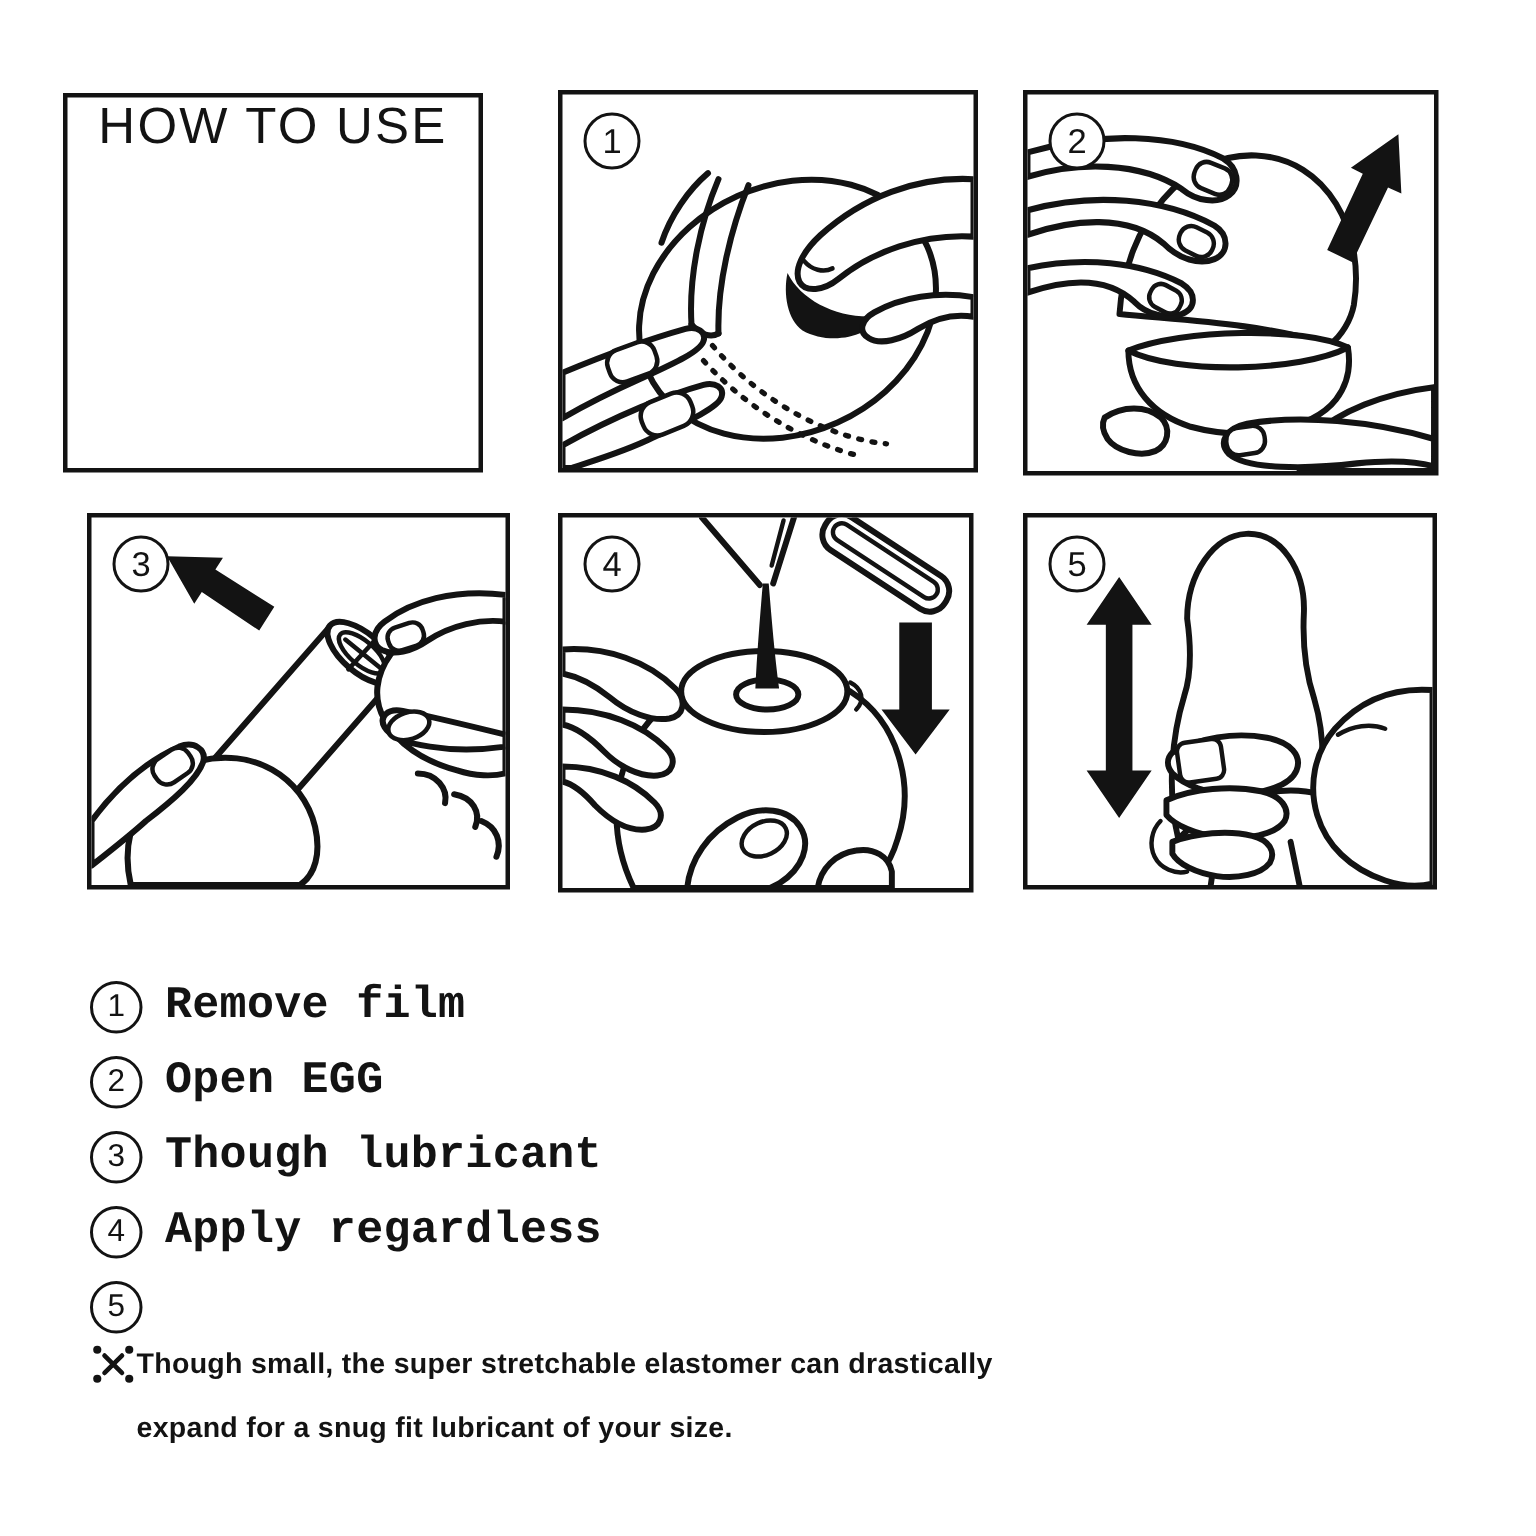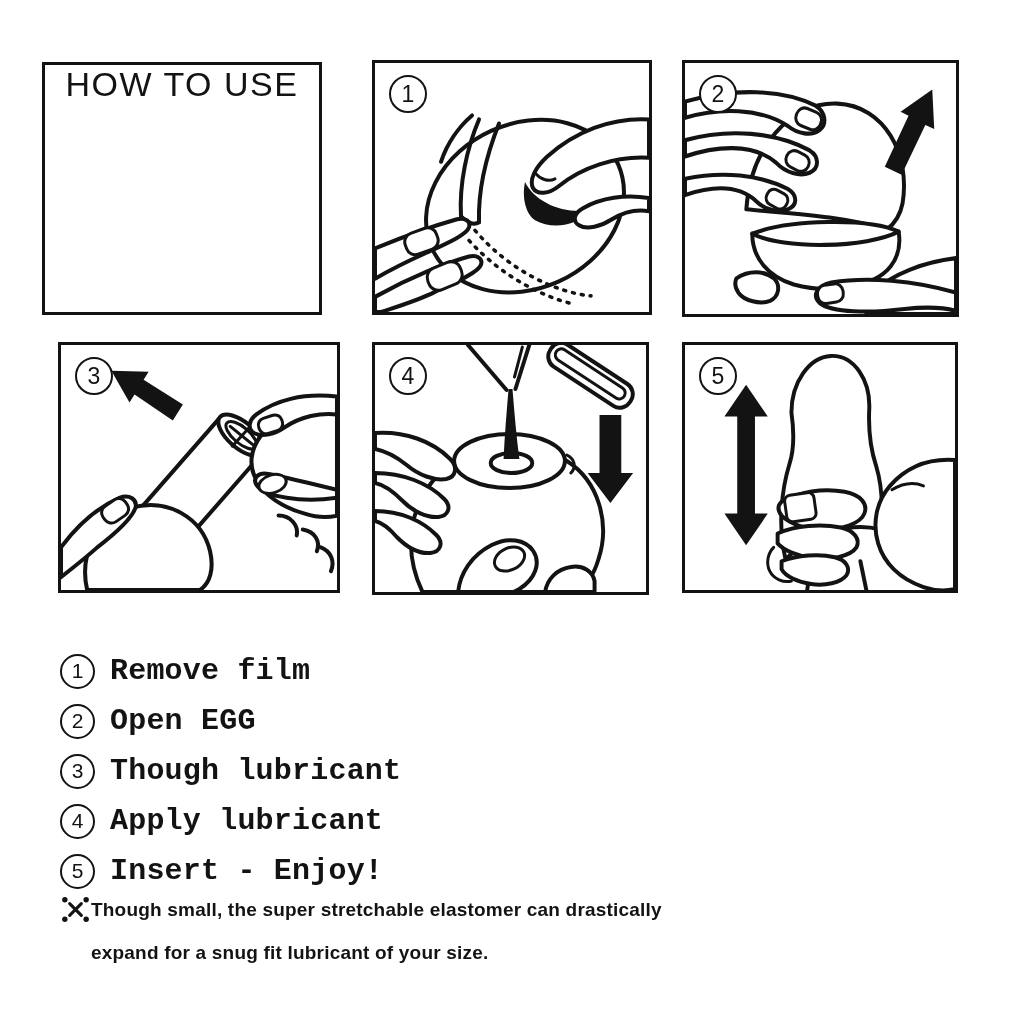--- a/index.html
+++ b/index.html
@@ -180,25 +180,24 @@
     <li class="step">
       <span class="step-num">2</span>
       <span class="step-lbl">Open EGG</span>
     </li>
     <li class="step">
       <span class="step-num">3</span>
       <span class="step-lbl">Though lubricant</span>
     </li>
     <li class="step">
       <span class="step-num">4</span>
-      <span class="step-lbl">Apply lubricant</span>
+      <span class="step-lbl">Apply regardless</span>
     </li>
     <li class="step">
       <span class="step-num">5</span>
-      <span class="step-lbl">Insert - Enjoy!</span>
     </li>
   </ul>
 
   <div class="note">
     <span class="refmark">
       <svg viewBox="0 0 32 32" width="31" height="31">
         <g stroke="#131313" stroke-width="3.2" stroke-linecap="round">
           <line x1="10" y1="10" x2="22" y2="22"></line>
           <line x1="22" y1="10" x2="10" y2="22"></line>
         </g>

